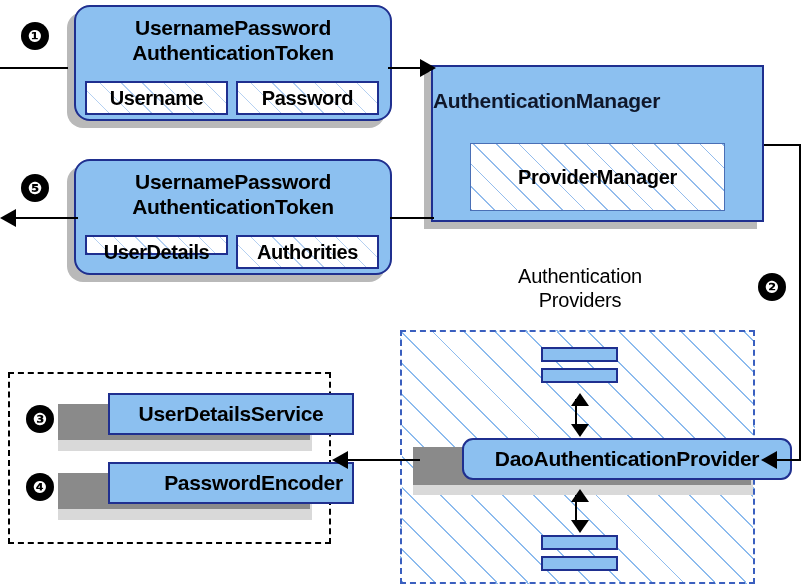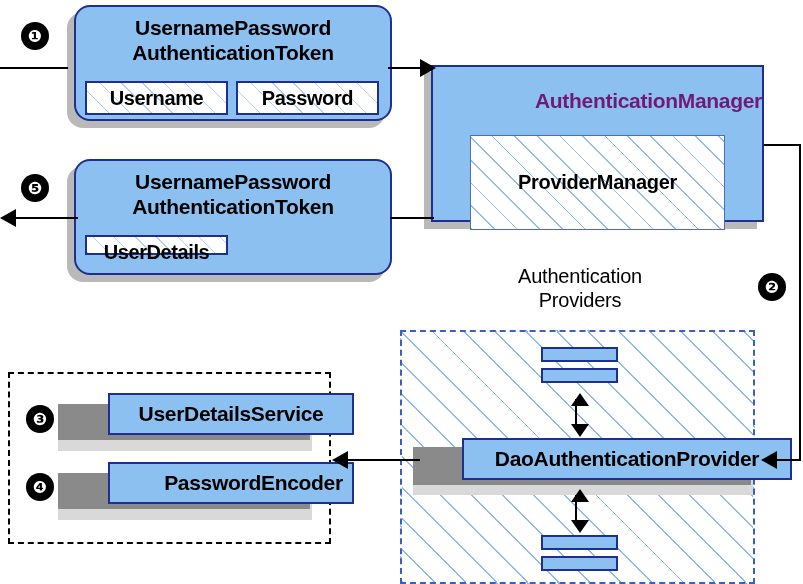--- a/index.html
+++ b/index.html
@@ -82,24 +82,24 @@
     z-index:20;
   }
   .mgr-shadow{
     position:absolute;
     background:#B9B9B9;
     z-index:10;
   }
   .mgr-title{
     position:absolute;
     left:0;right:0;top:22px;
-    text-align:right;
+    text-align:left;
     font-size:21px;
     font-weight:bold;
-    color:#701a75;
+    color:#0f172a;
     letter-spacing:-0.3px;
   }
   .hatchbox{
     position:absolute;
     background:#ffffff;
     border:1px solid #4A6FB5;
     box-sizing:border-box;
     background-image:repeating-linear-gradient(45deg,
         rgba(110,165,230,.75) 0px, rgba(110,165,230,.75) 1.2px,
         rgba(0,0,0,0) 1.2px, rgba(0,0,0,0) 16px);
@@ -219,37 +219,38 @@
       <div>UsernamePassword</div>
       <div>AuthenticationToken</div>
     </div>
     <div class="slot" style="left:160px;top:74px;width:143px;height:34px;">Password</div>
     <div class="slot" style="left:9px;top:74px;width:143px;height:34px;">Username</div>
   </div>
 
   <div class="mgr-shadow" style="left:424px;top:72px;width:333px;height:157px;"></div>
   <div class="mgr" style="left:431px;top:65px;width:333px;height:157px;">
     <div class="mgr-title">AuthenticationManager</div>
-    <div class="hatchbox" style="left:37px;top:68px;width:255px;height:95px;">ProviderManager</div>
+    <div class="hatchbox" style="left:37px;top:76px;width:255px;height:68px;">ProviderManager</div>
   </div>
 
   <div class="badge" style="left:22px;top:175px;">❺</div>
 
   <div class="hline" style="left:16px;top:217px;width:62px;"></div>
   <div class="arrow-left" style="left:0px;top:209px;"></div>
 
   <div class="hline" style="left:390px;top:217px;width:44px;"></div>
 
   <div class="token-shadow" style="left:67px;top:166px;width:318px;height:116px;"></div>
   <div class="token" style="left:74px;top:159px;width:318px;height:116px;">
     <div class="token-title">
       <div>UsernamePassword</div>
       <div>AuthenticationToken</div>
     </div>
     <div class="slot" style="left:9px;top:74px;width:143px;height:20px;">UserDetails</div>
+    <div class="slot" style="left:160px;top:74px;width:143px;height:34px;">Authorities</div>
   </div>
 
   <div class="hline" style="left:764px;top:144px;width:37px;"></div>
   <div class="vline" style="left:799px;top:144px;height:317px;"></div>
   <div class="hline" style="left:777px;top:459px;width:24px;"></div>
   <div class="arrow-left" style="left:761px;top:451px;"></div>
 
   <div class="badge" style="left:759px;top:274px;">❷</div>
 
   <div class="providers-label" style="left:469px;top:264px;width:222px;">
@@ -261,21 +262,21 @@
 
   <div class="minibar" style="left:541px;top:347px;width:77px;height:15px;"></div>
   <div class="minibar" style="left:541px;top:368px;width:77px;height:15px;"></div>
 
   <div class="arrow-up" style="left:571px;top:393px;"></div>
   <div class="vline" style="left:575px;top:399px;height:30px;"></div>
   <div class="arrow-down" style="left:571px;top:424px;"></div>
 
   <div class="node-shadow-light" style="left:413px;top:450px;width:340px;height:45px;"></div>
   <div class="node-shadow-dark" style="left:413px;top:447px;width:338px;height:38px;"></div>
-  <div class="node" style="left:420px;top:438px;width:330px;height:42px;">DaoAuthenticationProvider</div>
+  <div class="node" style="left:420px;top:438px;width:330px;height:42px;border-radius:11px;">DaoAuthenticationProvider</div>
 
   <div class="arrow-up" style="left:571px;top:489px;"></div>
   <div class="vline" style="left:575px;top:495px;height:30px;"></div>
   <div class="arrow-down" style="left:571px;top:520px;"></div>
 
   <div class="minibar" style="left:541px;top:535px;width:77px;height:15px;"></div>
   <div class="minibar" style="left:541px;top:556px;width:77px;height:15px;"></div>
 
   <div class="hline" style="left:348px;top:459px;width:72px;"></div>
   <div class="arrow-left" style="left:332px;top:451px;"></div>

